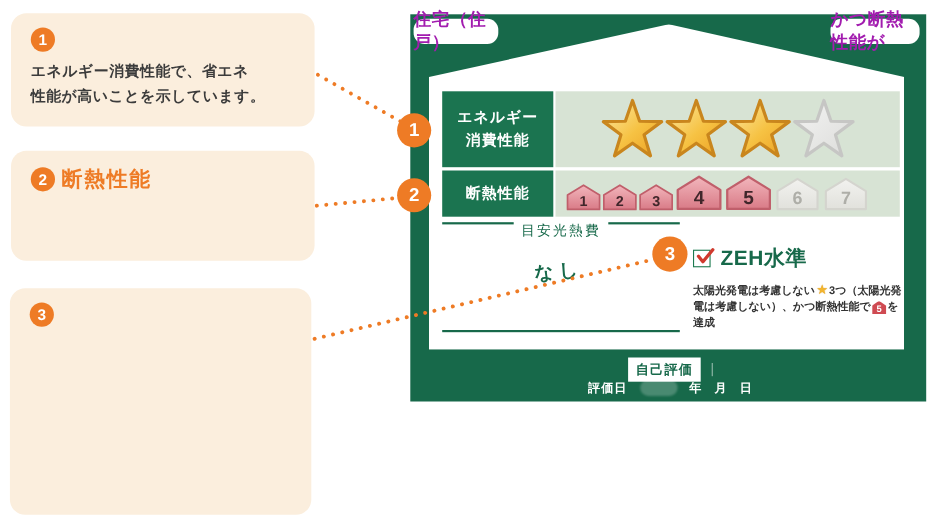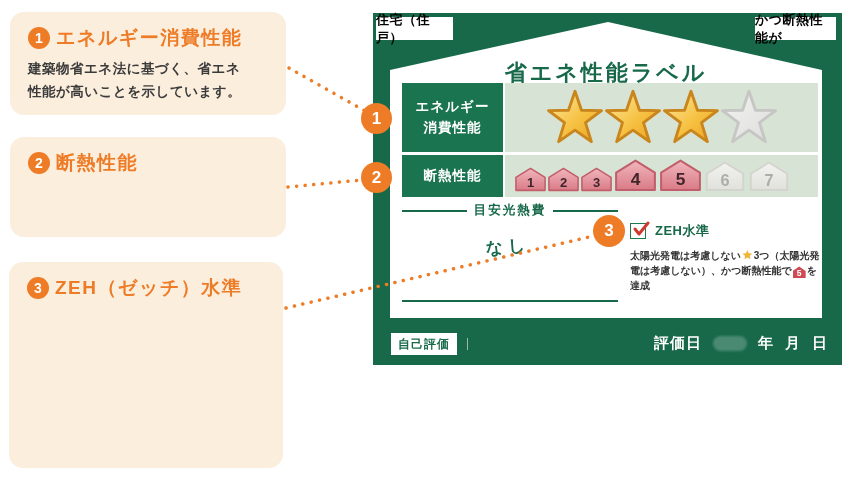--- a/index.html
+++ b/index.html
@@ -40,23 +40,23 @@
   #circle-1{left:361px;top:103px;width:31px;height:31px;}
   #circle-2{left:361px;top:162px;width:31px;height:31px;}
   #circle-3{left:593px;top:215px;width:32px;height:32px;}
 
   
   .energy-label{
     position:absolute;left:373px;top:13px;width:469px;height:352px;
     background:#17694a;z-index:1;
   }
   .corner-badge{
-    position:absolute;top:4px;background:#fff;color:#000000;
-    font-size:13px;font-weight:bold;height:23px;
-    display:flex;align-items:center;justify-content:center;letter-spacing:.5px;
+    position:absolute;top:4px;background:#fff;color:#a21caf;
+    font-size:16px;font-weight:bold;height:23px;
+    display:flex;align-items:center;justify-content:center;letter-spacing:.5px;border-radius:10px;
   }
   #badge-left{left:3px;width:77px;}
   #badge-right{right:6px;width:81px;}
   .pentagon{
     position:absolute;left:17px;top:9px;width:432px;height:296px;background:#fff;
     clip-path:polygon(0 48px,218px 0,100% 48px,100% 100%,0 100%);
   }
   .lbl-subtitle{
     position:absolute;left:0;top:22px;width:100%;text-align:center;
     color:#17694a;font-size:12px;font-weight:bold;letter-spacing:1px;
@@ -91,66 +91,66 @@
   .house.gray{width:42px;height:31px;}
   .house polygon{stroke-width:5;stroke-linejoin:round;}
   .house.small polygon,.house.big polygon{fill:url(#gPink);stroke:#c05f6b;}
   .house.gray polygon{fill:url(#gGrayH);stroke:#d4d4ce;}
   .house text{font-size:42px;font-weight:bold;fill:#40262a;
     font-family:"Liberation Sans",sans-serif;}
   .house.gray text{fill:#aeaea8;}
 
   .cost-divider{
     position:absolute;left:12px;top:180px;width:216px;display:flex;
-    align-items:center;gap:7px;color:#17694a;font-size:12.5px;font-weight:bold;
+    align-items:flex-start;gap:7px;color:#17694a;font-size:12.5px;font-weight:normal;
     letter-spacing:2px;
   }
   .cost-divider .hline{flex:1;height:2px;background:#17694a;}
   .cost-value{
     position:absolute;left:58px;top:213px;width:120px;text-align:center;
     color:#17694a;font-size:17px;font-weight:bold;letter-spacing:5px;
     transform:rotate(-6deg);
   }
   .cost-bottom-line{
     position:absolute;left:12px;top:278px;width:216px;height:1.5px;background:#17694a;
   }
 
   .zeh-block{position:absolute;left:240px;top:200px;width:196px;}
   .zeh-head{display:flex;align-items:center;gap:9px;}
   .zeh-checkbox{
     position:relative;width:16px;height:16px;background:#fff;
     border:1.5px solid #1c7a4f;box-sizing:border-box;
   }
   .zeh-checkbox svg{position:absolute;left:1px;top:-4px;overflow:visible;}
-  .zeh-label{color:#17694a;font-size:13px;font-weight:bold;letter-spacing:.5px;}
+  .zeh-label{color:#17694a;font-size:19px;font-weight:bold;letter-spacing:.5px;}
   .zeh-desc{
     margin-top:7px;color:#333;font-size:10px;font-weight:bold;
     line-height:1.45;letter-spacing:0;
   }
   .mini-star{color:#f3b52e;font-size:12px;text-shadow:0 0 1px #cf8f1b;padding:0 1px;}
   .mini-house{
     display:inline-block;width:13px;height:12px;background:#cf4a52;
     clip-path:polygon(50% 0,100% 38%,100% 100%,0 100%,0 38%);
     color:#fff;font-size:8.5px;font-weight:bold;text-align:center;
     line-height:15px;vertical-align:-2px;margin:0 1px;font-style:normal;
   }
   .mini-house i{font-style:normal;}
 
   .lbl-footer{
     position:absolute;left:18px;right:14px;top:314px;height:26px;
-    display:flex;align-items:flex-end;justify-content:space-between;
+    display:flex;align-items:center;justify-content:space-between;flex-direction:column;
   }
   .self-eval{
     background:#fff;color:#17694a;font-size:12px;font-weight:bold;
     padding:4px 7px;letter-spacing:1px;
   }
   .footer-tick{display:inline-block;width:1px;height:12px;background:rgba(255,255,255,.55);
     margin-left:10px;vertical-align:middle;}
   .footer-right{display:flex;align-items:center;gap:11px;
-    color:#fff;font-size:15px;font-weight:bold;letter-spacing:1px;}
+    color:#fff;font-size:11px;font-weight:bold;letter-spacing:1px;}
   .date-smudge{width:34px;height:15px;background:rgba(255,255,255,.22);
     border-radius:8px;filter:blur(1px);}
   #svg-defs{position:absolute;width:0;height:0;}
 </style>
 </head>
 <body>
 
 <svg id="svg-defs" aria-hidden="true">
   <defs>
     <linearGradient id="gGold" x1="0" y1="0" x2="1" y2="1">
@@ -169,46 +169,43 @@
     <linearGradient id="gGrayH" x1="0" y1="0" x2="0" y2="1">
       <stop offset="0" stop-color="#f2f2ef"></stop>
       <stop offset="1" stop-color="#e1e1dc"></stop>
     </linearGradient>
   </defs>
 </svg>
 
 <div class="callout" id="callout-1">
   <div class="callout-title">
     <span class="num-badge">1</span>
-    <span>エネルギー消費性能</span>
-  </div>
-  <div class="callout-body">建築物省エネ法に基づく、省エネ
+  </div>
+  <div class="callout-body">エネルギー消費性能で、省エネ
 性能が高いことを示しています。</div>
 </div>
 
 <div class="callout" id="callout-2">
   <div class="callout-title">
     <span class="num-badge">2</span>
     <span>断熱性能</span>
   </div>
 </div>
 
 <div class="callout" id="callout-3">
   <div class="callout-title">
     <span class="num-badge">3</span>
-    <span>ZEH（ゼッチ）水準</span>
   </div>
 </div>
 
 <div class="energy-label">
   <div class="corner-badge" id="badge-left">住宅（住戸）</div>
   <div class="corner-badge" id="badge-right">かつ断熱性能が</div>
 
   <div class="pentagon">
-    <div class="lbl-title">省エネ性能ラベル</div>
 
     <div class="perf-row" id="row-energy">
       <div class="row-header">エネルギー
 消費性能</div>
       <div class="row-area" id="stars-row">
           <svg class="star filled" viewBox="0 0 100 100">
             <polygon points="50,4 61.2,36.6 95.7,37.2 68.1,57.9 78.2,90.8 50,71 21.8,90.8 31.9,57.9 4.3,37.2 38.8,36.6"></polygon>
           </svg>
           <svg class="star filled" viewBox="0 0 100 100">
             <polygon points="50,4 61.2,36.6 95.7,37.2 68.1,57.9 78.2,90.8 50,71 21.8,90.8 31.9,57.9 4.3,37.2 38.8,36.6"></polygon>

